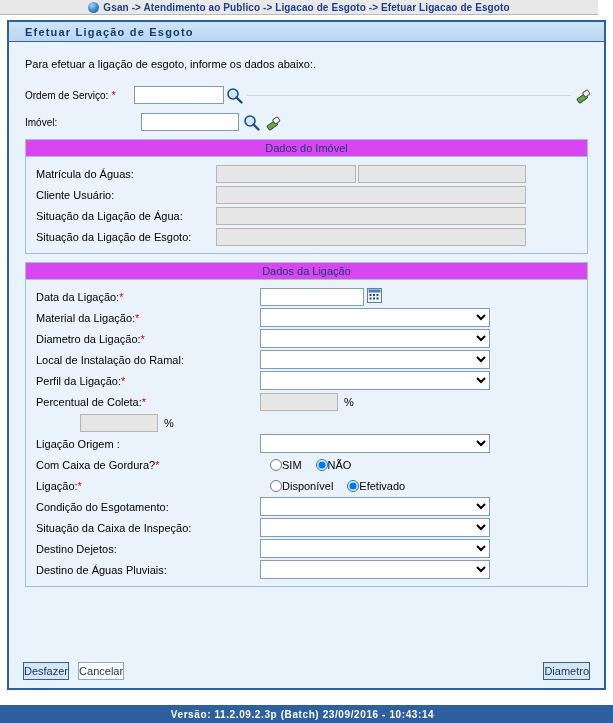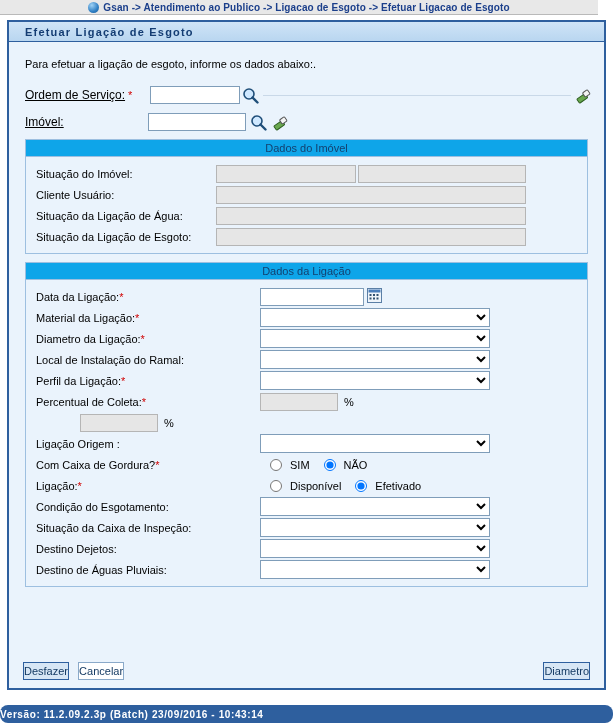--- a/index.html
+++ b/index.html
@@ -76,24 +76,23 @@
   }
 
   
   .row {
     display: flex;
     align-items: center;
     min-height: 22px;
     margin-bottom: 1px;
   }
   .lbl {
-    font-size: 12px;
+    font-size: 10px;
     color: #000;
     white-space: nowrap;
-    text-decoration: underline;
   }
   .req { color: #d00000; }
 
   .txt {
     height: 18px;
     border: 1px solid #7f9db9;
     background: #ffffff;
     font-family: "Liberation Sans", sans-serif;
     font-size: 11px;
     padding: 0 2px;
@@ -117,21 +116,21 @@
   .ico-search { width: 17px; height: 17px; }
   .ico-pencil { width: 17px; height: 17px; }
 
   
   .section {
     border: 1px solid #9dbfe0;
     background: #ffffff;
     margin: 6px 4px 8px 4px;
   }
   .section-head {
-    background: #0ea5e9;
+    background: #d946ef;
     border-bottom: 1px solid #9dbfe0;
     text-align: center;
     font-size: 11px;
     color: #13406f;
     height: 17px;
     line-height: 17px;
   }
   .section-body { padding: 6px 6px 6px 10px; background: #eaf3fc; }
 
   .frow { display: flex; align-items: center; height: 21px; }
@@ -144,21 +143,21 @@
   .w-mat2 { width: 168px; }
   .w-long { width: 310px; }
   .w-date { width: 104px; }
   .w-sel { width: 230px; }
   .w-pct { width: 78px; }
 
   .pct-sign { margin-left: 6px; font-size: 11px; }
 
   
   .radio-group { display: flex; align-items: center; gap: 4px; }
-  .radio-group label { font-size: 11px; margin-right: 10px; display: inline-flex; align-items: center; gap: 8px; }
+  .radio-group label { font-size: 11px; margin-right: 10px; display: inline-flex; align-items: center; gap: 0; }
   input[type=radio] { width: 12px; height: 12px; margin: 0; }
 
   
   .btnbar {
     position: absolute;
     left: 0; right: 0; bottom: 8px;
     padding: 0 14px;
     display: flex;
     align-items: center;
     justify-content: space-between;
@@ -180,24 +179,23 @@
     position: absolute;
     left: 0; bottom: 0;
     width: 613px;
     height: 18px;
     background: #2e5f9e;
     color: #ffffff;
     font-size: 10px;
     font-weight: bold;
     display: flex;
     align-items: center;
-    justify-content: flex-start;
+    justify-content: center;
     padding-right: 8px;
     letter-spacing: 0.6px;
-    border-radius: 8px;
   }
   .hr-space { height: 4px; }
 </style>
 </head>
 <body>
 
 <div id="app">
 
   <div class="breadcrumb-bar">
     <span class="globe"></span>
@@ -247,21 +245,21 @@
             <rect x="8" y="4" width="6" height="5" rx="1" transform="rotate(-35 11 6)" fill="#f4f4f4" stroke="#555" stroke-width="1"></rect>
           </svg>
         </span>
       </div>
 
       <div class="section">
         <div class="section-head">Dados do Imóvel</div>
         <div class="section-body">
 
           <div class="frow">
-            <span class="flbl">Situação do Imóvel:</span>
+            <span class="flbl">Matrícula do Águas:</span>
             <input class="txt ro w-mat1" readonly="" value="" style="">
             <input class="txt ro w-mat2" readonly="" style="margin-left: 2px;" value="">
           </div>
 
           <div class="frow">
             <span class="flbl">Cliente Usuário:</span>
             <input class="txt ro w-long" readonly="" value="" style="">
           </div>
 
 

